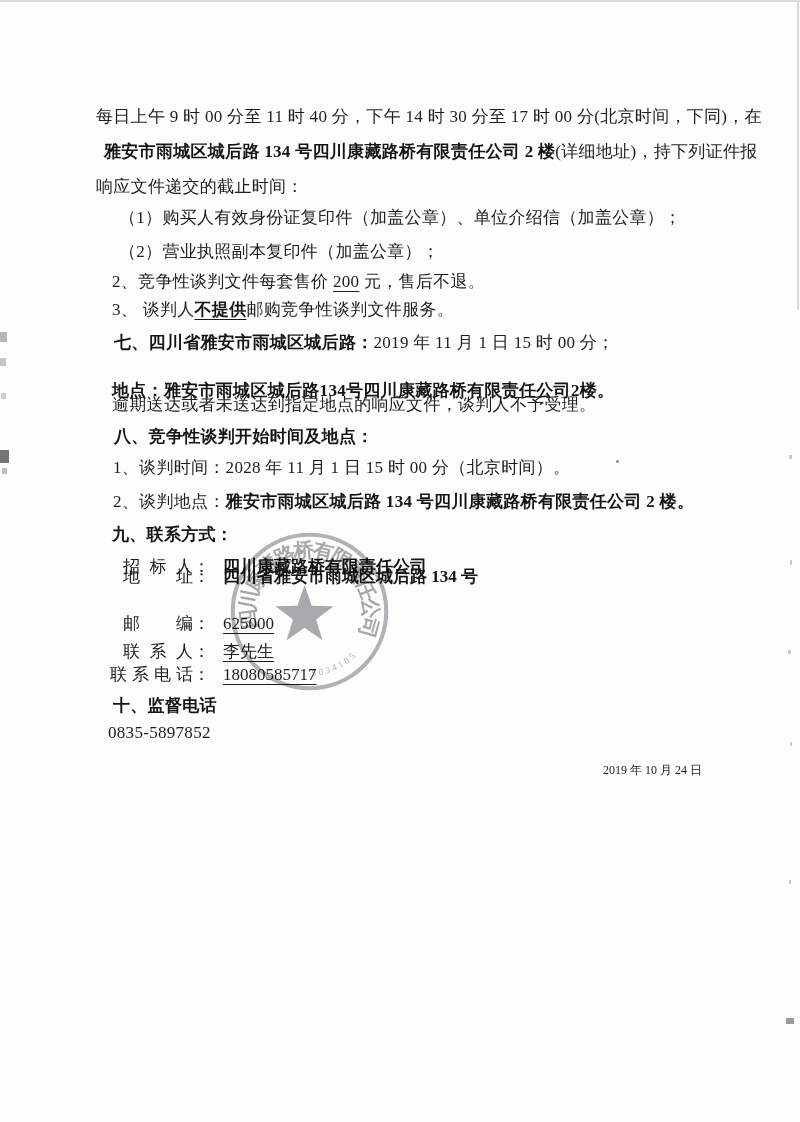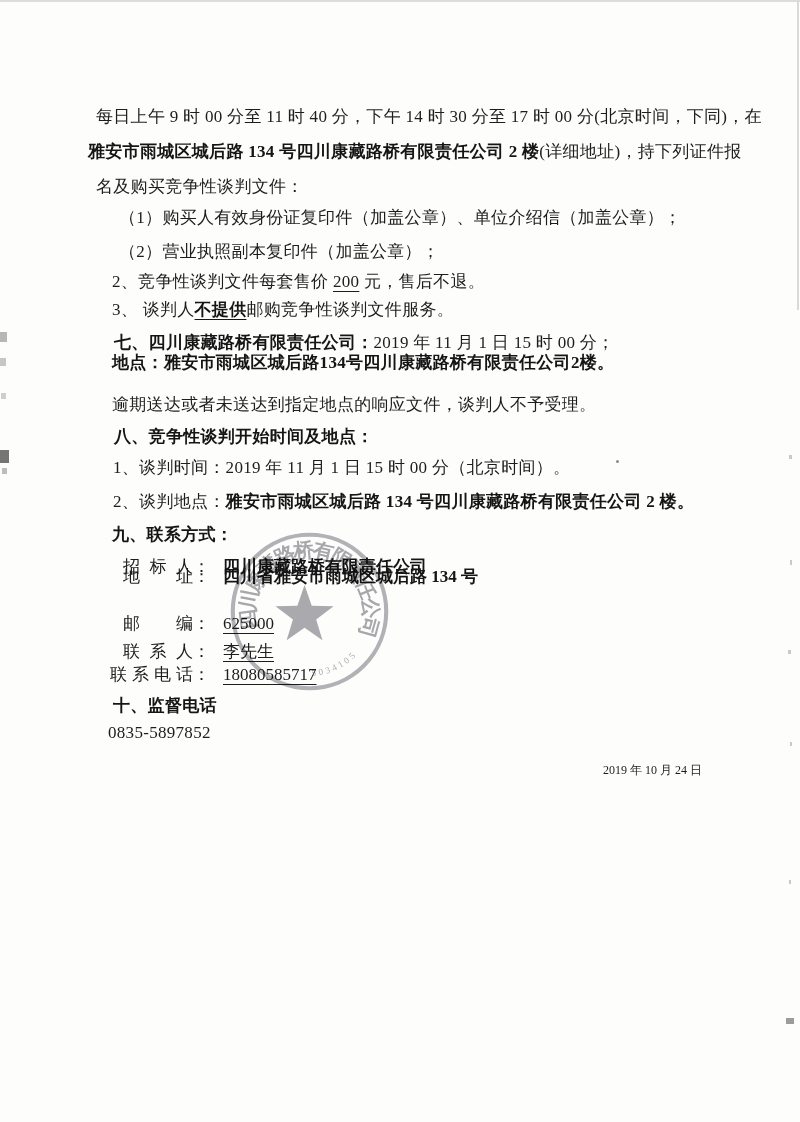--- a/index.html
+++ b/index.html
@@ -37,56 +37,56 @@
   .edge-top{left:0;top:0;width:800px;height:2px;background:#dcdcdc;}
   .edge-right{right:1px;top:0;width:2px;height:310px;background:#dadada;}
   .speck{background:#c9c9c9;}
 </style>
 </head>
 <body>
 
 <div class="line" style="top:106px;left:96px">
   <span>每日上午 9 时 00 分至 11 时 40 分，下午 14 时 30 分至 17 时 00 分(北京时间，下同)，在</span>
 </div>
-<div class="line" style="top:141px;left:88px">
+<div class="line" style="top:141px;left:104px">
   <span class="b">雅安市雨城区城后路 134 号四川康藏路桥有限责任公司 2 楼</span><span>(详细地址)，持下列证件报</span>
 </div>
 <div class="line" style="top:176px;left:96px">
-  <span>名及购买竞争性谈判文件：</span>
+  <span>响应文件递交的截止时间：</span>
 </div>
 
 <div class="line" style="top:207px;left:119px">
   <span>（1）购买人有效身份证复印件（加盖公章）、单位介绍信（加盖公章）；</span>
 </div>
 <div class="line" style="top:241px;left:119px">
   <span>（2）营业执照副本复印件（加盖公章）；</span>
 </div>
 
 <div class="line" style="top:271px;left:112px">
   <span>2、竞争性谈判文件每套售价 </span><span class="u">200</span><span> 元，售后不退。</span>
 </div>
 <div class="line" style="top:299px;left:112px">
   <span>3、 谈判人</span><span class="b u">不提供</span><span>邮购竞争性谈判文件服务。</span>
 </div>
 
 <div class="line" style="top:332px;left:114px">
-  <span class="b">七、四川康藏路桥有限责任公司：</span><span>2019 年 11 月 1 日 15 时 00 分；</span>
+  <span class="b">七、四川省雅安市雨城区城后路：</span><span>2019 年 11 月 1 日 15 时 00 分；</span>
 </div>
-<div class="line" style="top:352px;left:112px">
+<div class="line" style="top:380px;left:112px">
   <span class="b">地点：雅安市雨城区城后路134号四川康藏路桥有限责任公司2楼。</span>
 </div>
 <div class="line" style="top:394px;left:112px">
   <span>逾期送达或者未送达到指定地点的响应文件，谈判人不予受理。</span>
 </div>
 
 <div class="line" style="top:426px;left:114px">
   <span class="b">八、竞争性谈判开始时间及地点：</span>
 </div>
 <div class="line" style="top:457px;left:113px">
-  <span>1、谈判时间：</span><span>2019 年 11 月 1 日 15 时 00 分（北京时间）。</span>
+  <span>1、谈判时间：</span><span>2028 年 11 月 1 日 15 时 00 分（北京时间）。</span>
 </div>
 <div class="line" style="top:491px;left:113px">
   <span>2、谈判地点：</span><span class="b">雅安市雨城区城后路 134 号四川康藏路桥有限责任公司 2 楼。</span>
 </div>
 
 <div class="line" style="top:524px;left:112px">
   <span class="b">九、联系方式：</span>
 </div>
 
 <div class="crow" style="top:556px">

